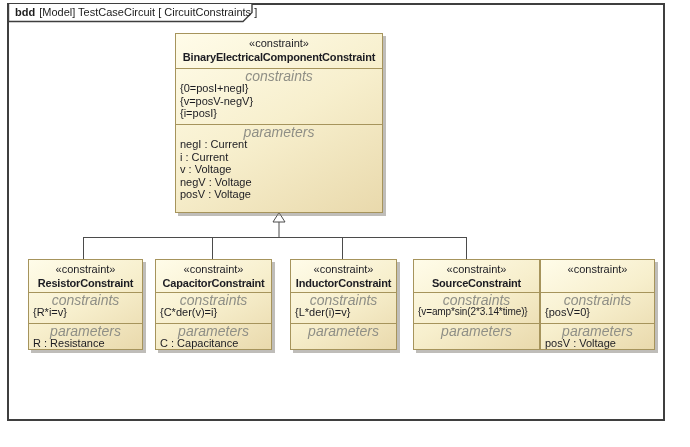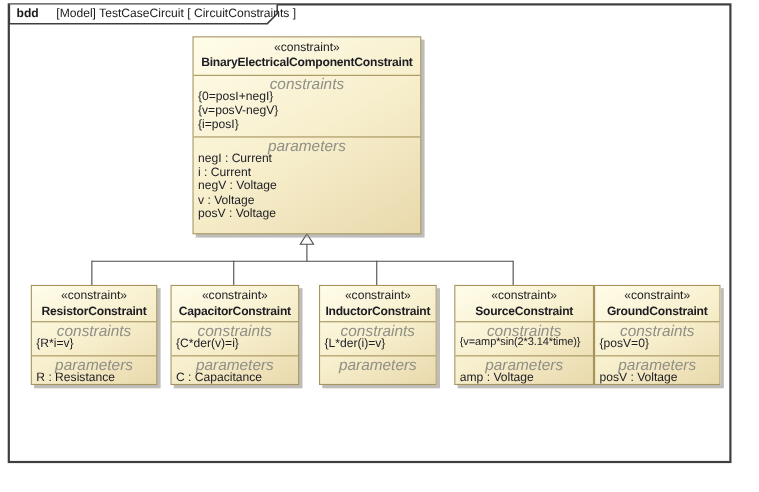--- a/index.html
+++ b/index.html
@@ -2,21 +2,21 @@
 <html><head>
 <meta charset="utf-8">
 <style>
   html,body{margin:0;padding:0;}
   body{width:690px;height:447px;background:#ffffff;font-family:"Liberation Sans",sans-serif;position:relative;overflow:hidden;}
   .canvas{position:absolute;left:0;top:0;width:690px;height:447px;}
   .frame{position:absolute;left:7px;top:3px;width:654px;height:414px;border:2px solid #3f3f3f;background:transparent;}
   .overlay{position:absolute;left:0;top:0;width:690px;height:447px;pointer-events:none;}
   .tab-text{position:absolute;left:15px;top:6px;font-size:11px;color:#1c1c1c;white-space:nowrap;}
   .tab-kind{font-weight:bold;}
-  .tab-title{margin-left:16px;}
+  .tab-title{margin-left:4px;}
   .block{position:absolute;display:flex;flex-direction:column;box-sizing:border-box;
          background:linear-gradient(150deg,#fffce9 0%,#f7efcd 50%,#e9d9ac 100%);
          border:1px solid #a6945c;box-shadow:3px 3px 0 rgba(128,124,116,0.5);
          font-size:11px;color:#1c1c22;justify-content:flex-end;}
   .bhead{text-align:center;padding-top:3px;flex:0 0 auto;box-sizing:border-box;}
   .stereo{font-size:11px;line-height:13px;}
   .bname{font-weight:bold;font-size:11px;line-height:14px;letter-spacing:-0.2px;white-space:nowrap;overflow:hidden;}
   .comp{border-top:1px solid #a6945c;overflow:hidden;box-sizing:border-box;flex:0 0 auto;}
   .comp.grow{flex:1 1 auto;}
   .clabel{text-align:center;font-style:italic;font-size:14px;color:#8f8f86;line-height:12px;padding-top:1px;}
@@ -53,22 +53,22 @@
     <div class="comp" style="height:56px">
       <div class="clabel">constraints</div>
       <div class="citem">{0=posI+negI}</div>
       <div class="citem">{v=posV-negV}</div>
       <div class="citem">{i=posI}</div>
     </div>
     <div class="comp grow">
       <div class="clabel">parameters</div>
       <div class="citem">negI : Current</div>
       <div class="citem">i : Current</div>
+      <div class="citem">v : Voltage</div>
       <div class="citem">negV : Voltage</div>
-      <div class="citem">v : Voltage</div>
       <div class="citem">posV : Voltage</div>
     </div>
   </div>
 
   <div class="block" style="left:28px;top:259px;width:115px;height:91px">
     <div class="bhead" style="height:32px">
       <div class="stereo">«constraint»</div>
       <div class="bname">ResistorConstraint</div>
     </div>
     <div class="comp" style="height:31px">
@@ -114,28 +114,26 @@
     <div class="bhead" style="height:32px">
       <div class="stereo">«constraint»</div>
       <div class="bname">SourceConstraint</div>
     </div>
     <div class="comp" style="height:31px">
       <div class="clabel">constraints</div>
       <div class="citem sm">{v=amp*sin(2*3.14*time)}</div>
     </div>
     <div class="comp grow">
       <div class="clabel">parameters</div>
-      <div class="citem">amp : Voltage</div>
     </div>
   </div>
 
   <div class="block" style="left:540px;top:259px;width:115px;height:91px">
     <div class="bhead" style="height:32px">
       <div class="stereo">«constraint»</div>
-      <div class="bname">GroundConstraint</div>
     </div>
     <div class="comp" style="height:31px">
       <div class="clabel">constraints</div>
       <div class="citem">{posV=0}</div>
     </div>
     <div class="comp grow">
       <div class="clabel">parameters</div>
       <div class="citem">posV : Voltage</div>
     </div>
   </div>

